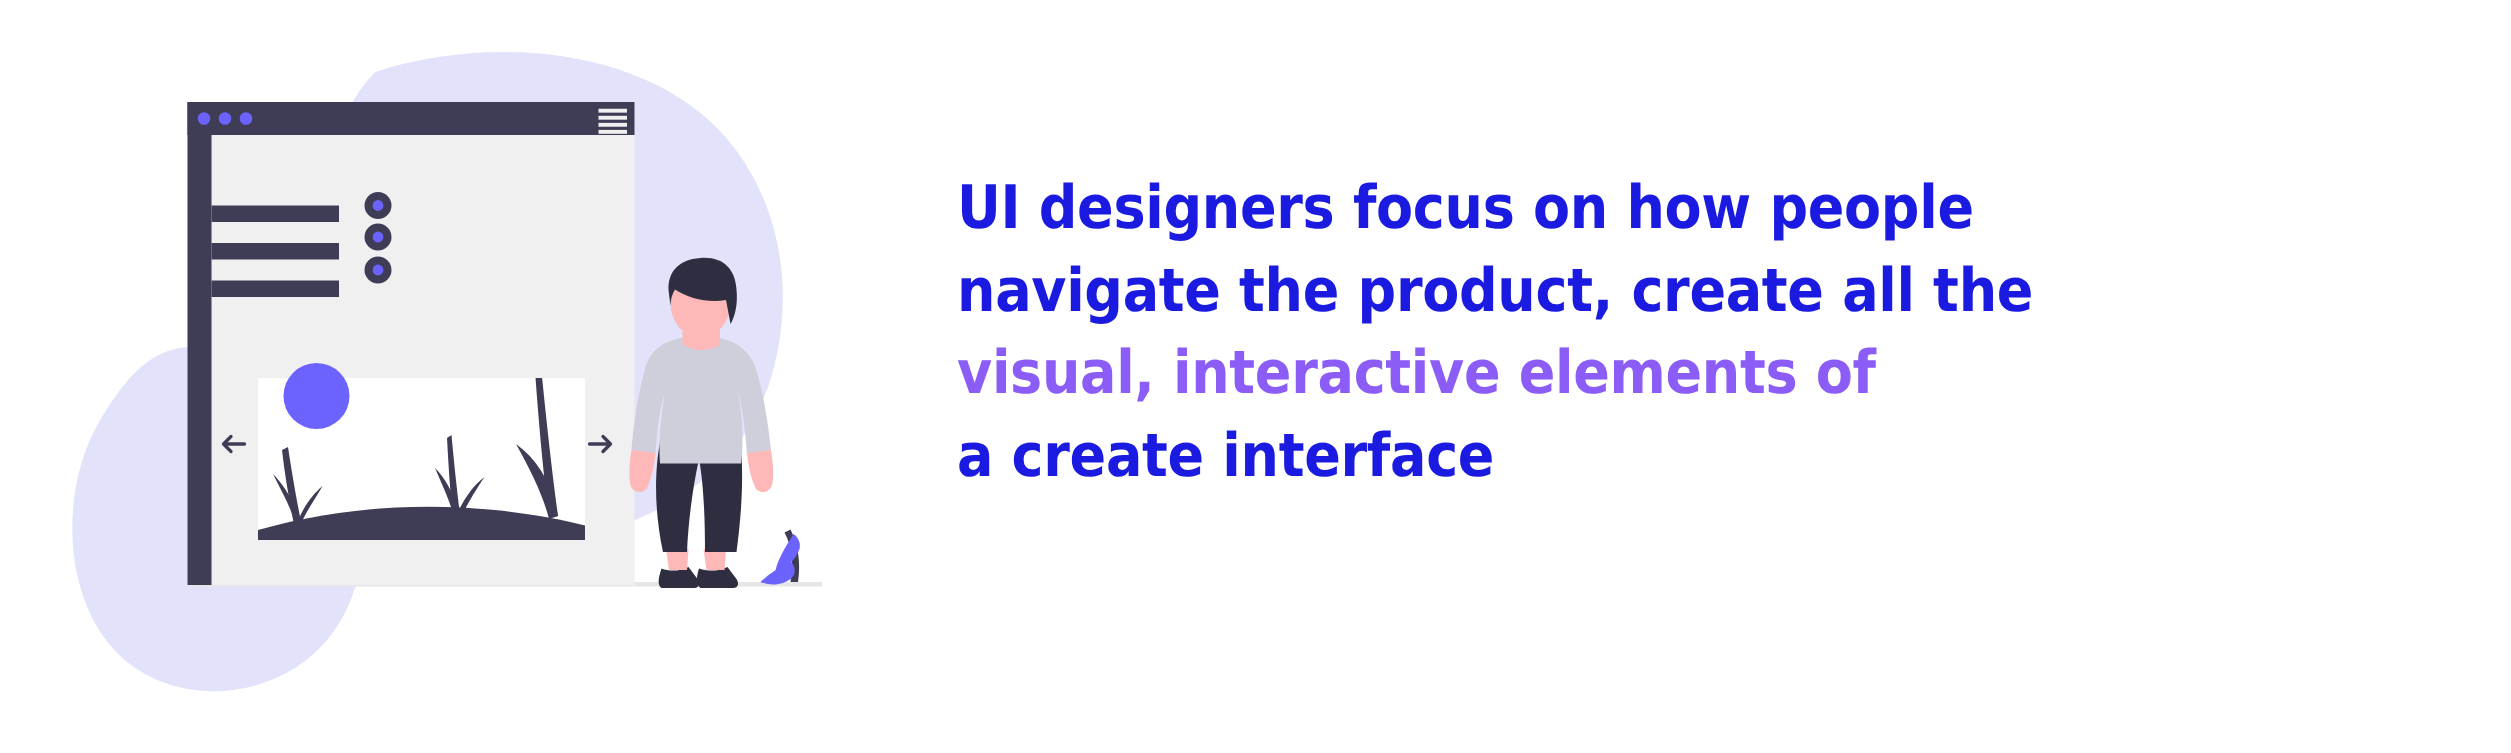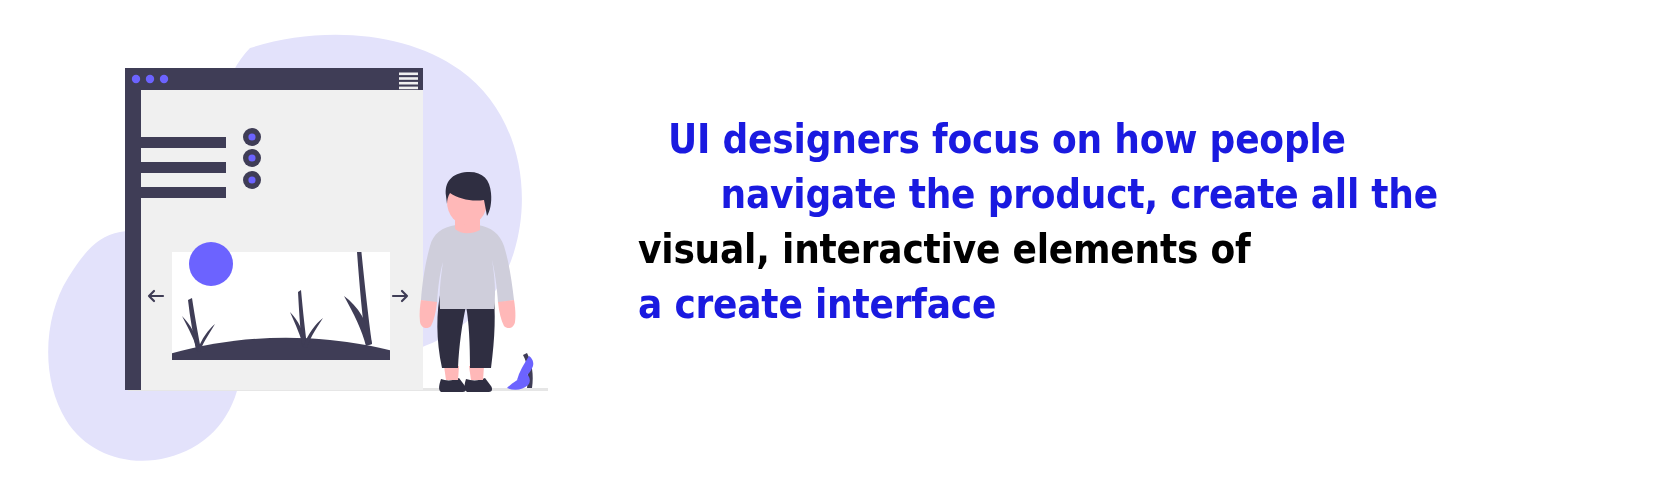--- a/index.html
+++ b/index.html
@@ -181,19 +181,19 @@
         <path fill="#6c63ff" d="M529 356 C524 364 519 372 517 380 C524 379 530 374 533 366
                  C534 362 532 358 529 356 Z"></path>
         <path fill="#6c63ff" d="M527 374 C520 378 512 383 507 388 C514 391 523 390 528 385
                  C531 382 530 377 527 374 Z"></path>
       </g>
 
     </svg>
   </div>
 
   <div id="headline">
-    <div class="line" style="color: rgb(26, 26, 224); margin-left: 30px;">UI designers focus on how people</div>
-    <div class="line" style="color: rgb(26, 26, 224); text-align: right;">navigate the product, create all the</div>
-    <div class="line" style="color: #000000;">visual, interactive elements of</div>
+    <div class="line" style="color: rgb(26, 26, 224);">UI designers focus on how people</div>
+    <div class="line" style="color: rgb(26, 26, 224);">navigate the product, create all the</div>
+    <div class="line" style="color: #8b5cf6;">visual, interactive elements of</div>
     <div class="line" style="color: rgb(26, 26, 224);">a create interface</div>
   </div>
 
 </div>
 
 </body></html>

